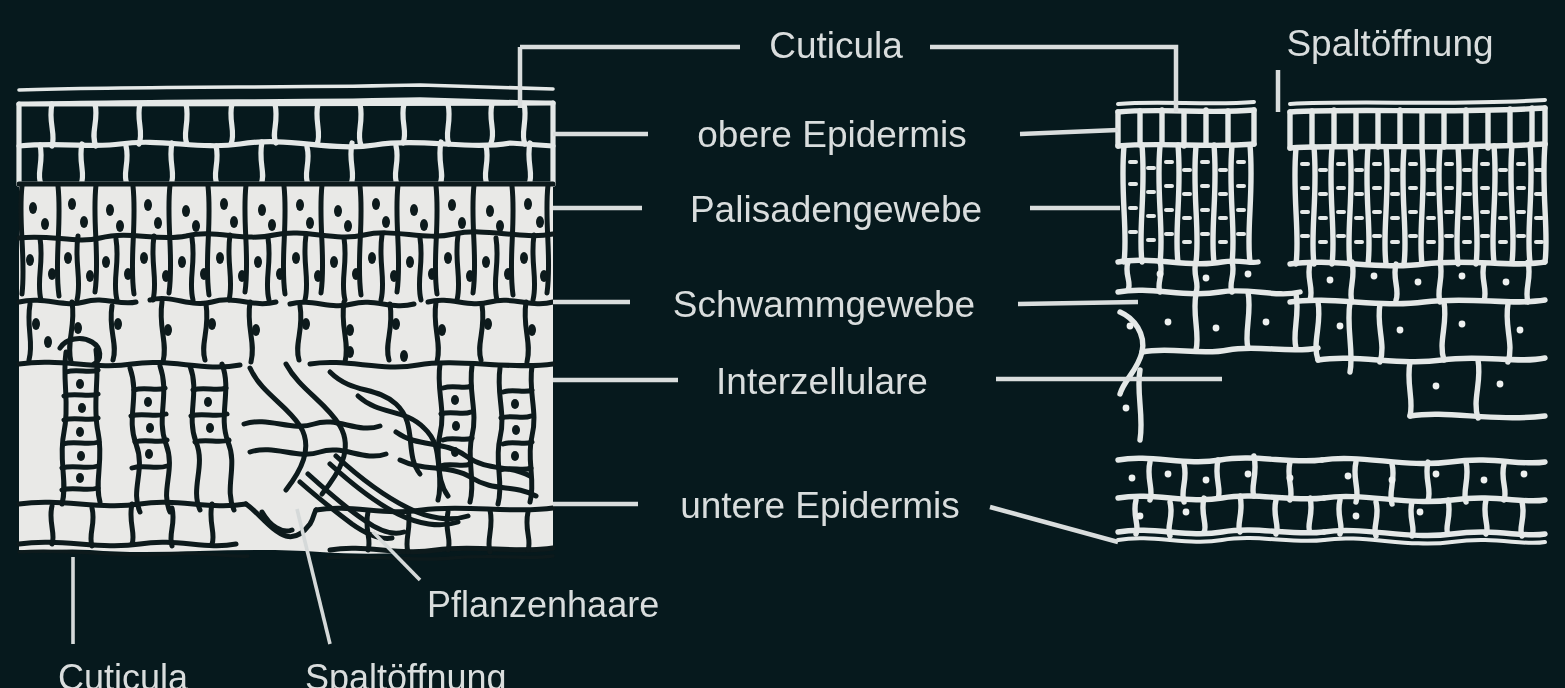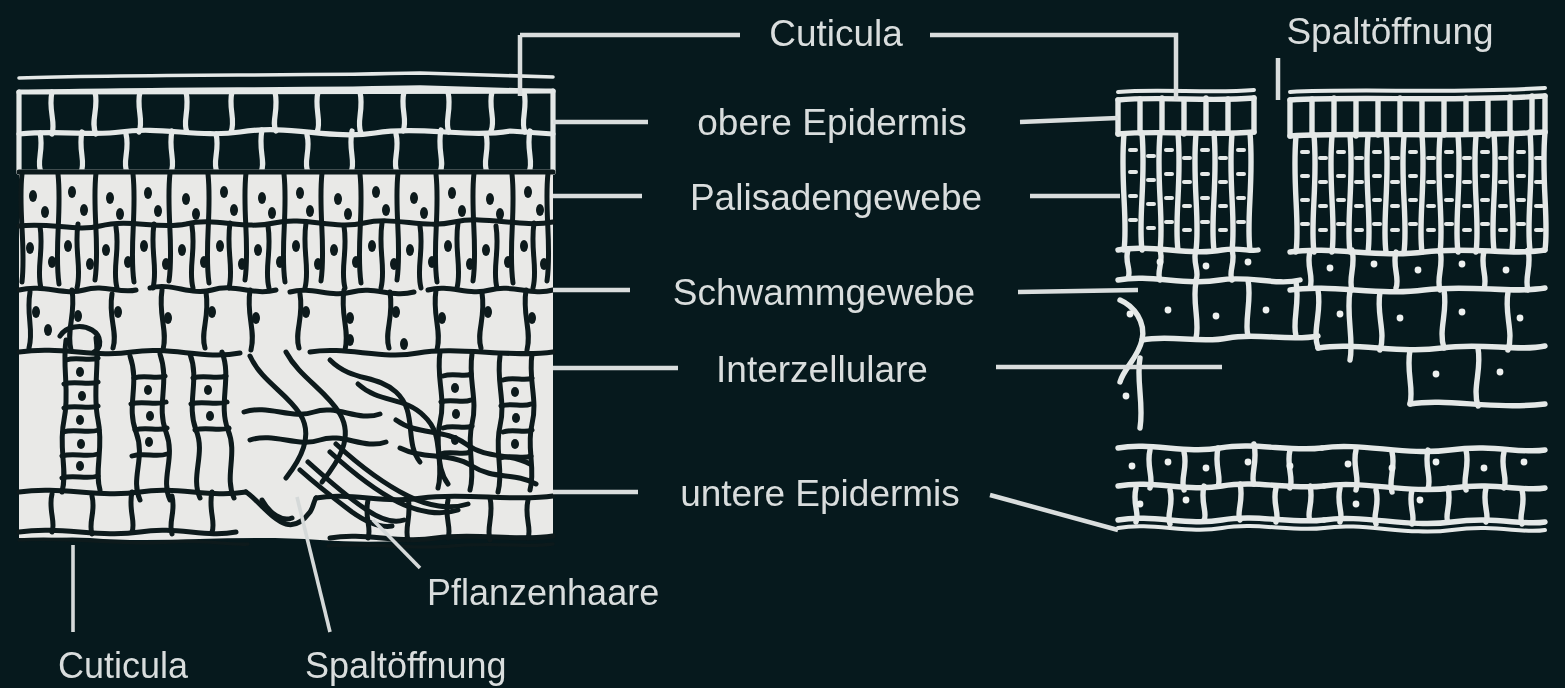--- a/index.html
+++ b/index.html
@@ -2,21 +2,21 @@
 <html lang="de"><head>
 <meta charset="utf-8">
 <title>Blattquerschnitt</title>
 <style>
   html,body{margin:0;padding:0;background:#06191d;}
   body{
     width:1565px;height:688px;overflow:hidden;position:relative;
     font-family:"Liberation Sans","DejaVu Sans",sans-serif;
     background:#06191d;
   }
-  #stage{position:absolute;inset:0;width:1565px;height:628px;}
+  #stage{position:absolute;inset:0;width:1565px;height:628px;margin-top:12px;}
   #stage svg{display:block;width:1565px;height:688px;}
 
   .lbl{
     fill:#d9dddd;
     font-family:"Liberation Sans","DejaVu Sans",sans-serif;
     font-size:37px;
     paint-order:stroke;
   }
   .lbl-sm{font-size:36px;}
   .leader{stroke:#d9dddd;stroke-width:4.5;fill:none;stroke-linecap:butt;}

